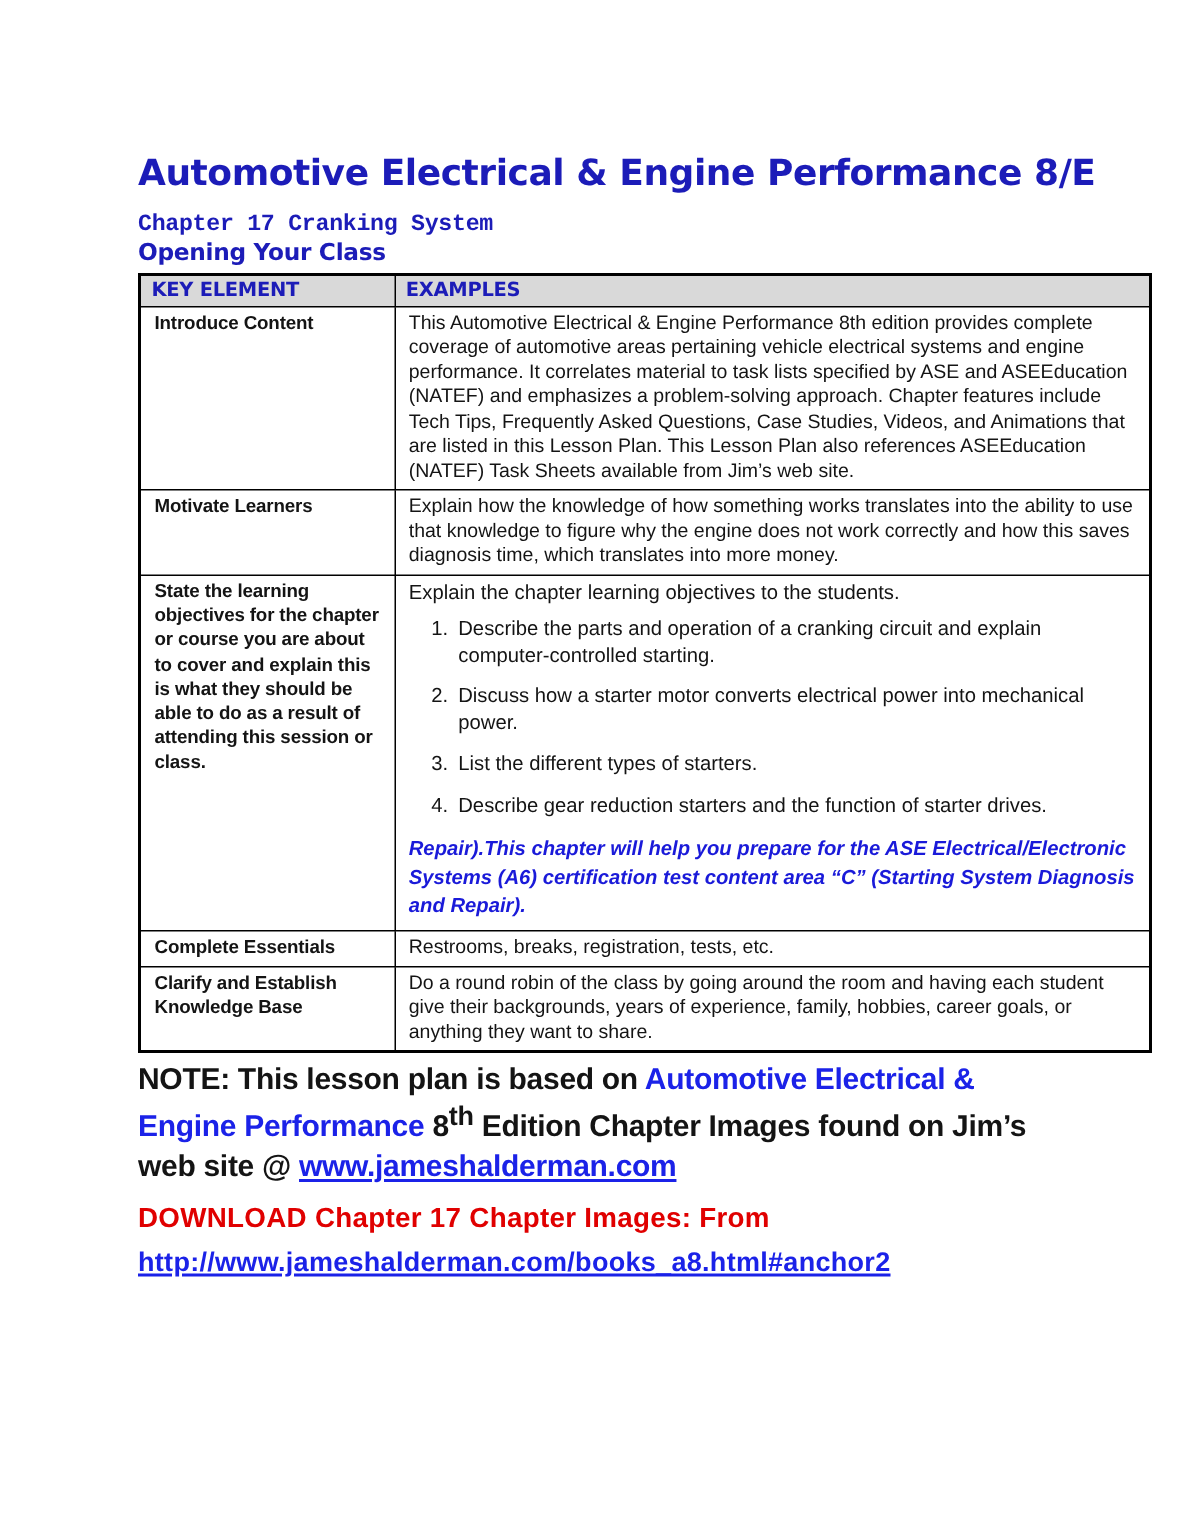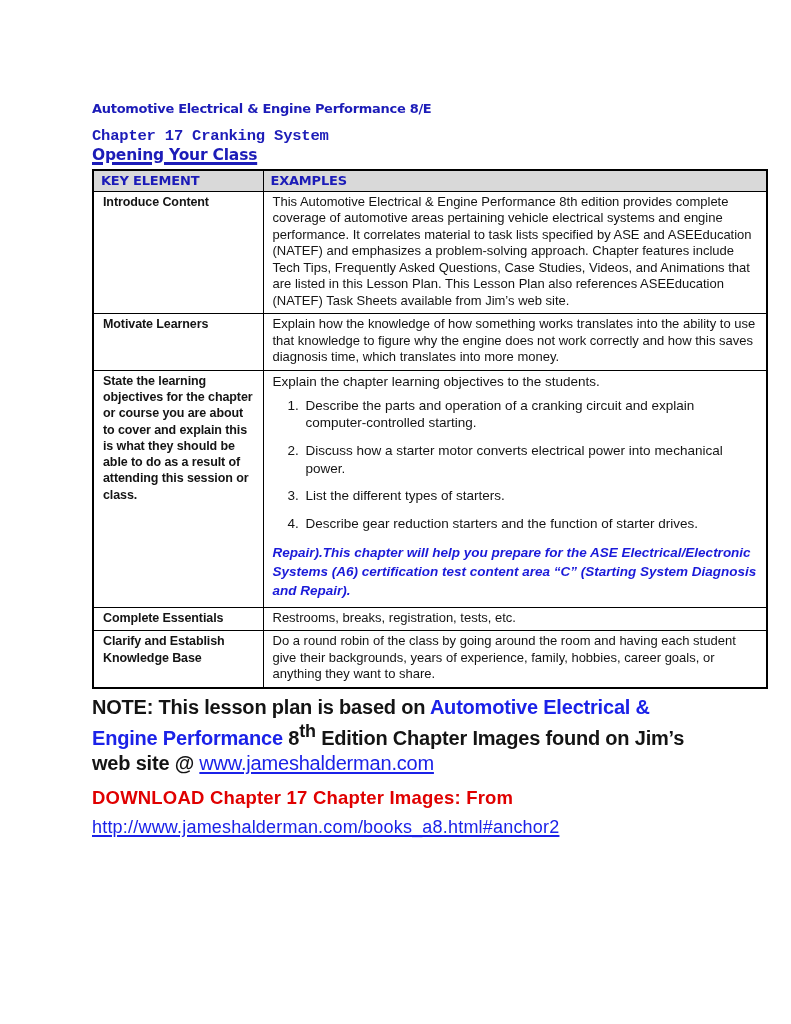--- a/index.html
+++ b/index.html
@@ -12,31 +12,31 @@
   }
   html,body{margin:0;padding:0;}
   body{
     width:791px;height:1024px;background:#ffffff;position:relative;overflow:hidden;
     font-family:"Liberation Sans",sans-serif;color:var(--ink);
     -webkit-font-smoothing:antialiased;
   }
   .page{position:absolute;left:92px;top:101px;width:616px;}
 
   .title{
-    font-family:"DejaVu Sans",sans-serif;font-weight:700;font-size:13px;line-height:1.2;
+    font-family:"DejaVu Sans",sans-serif;font-weight:700;font-size:24px;line-height:1.2;
     color:var(--heading-blue);margin:0 0 10px;letter-spacing:-0.3px;white-space:nowrap;
   }
   .chapter{
     font-family:Liberation Mono, monospace;font-weight:700;font-size:15.5px;line-height:1.2;
     color:var(--heading-blue);margin:0 0 1px;letter-spacing:-0.2px;
   }
   .section{
     font-family:"DejaVu Sans",sans-serif;font-weight:700;font-size:15.5px;line-height:1.2;
     color:var(--heading-blue);margin:0 0 4px;letter-spacing:-0.2px;
-    text-decoration:underline;text-decoration-thickness:2.5px;text-underline-offset:2px;
+    text-decoration-thickness:2.5px;text-underline-offset:2px;
     display:inline-block;
   }
 
   table.lesson{
     border-collapse:collapse;width:676px;table-layout:fixed;
     border:2px solid #000;
   }
   table.lesson th,table.lesson td{border:1px solid #000;vertical-align:top;}
   table.lesson th{
     background:var(--table-header-bg);color:var(--heading-blue);
@@ -59,21 +59,21 @@
   }
   .welcome-italic{font-style:italic;}
 
   .note-para{
     margin:6px 0 0;width:622px;
     font-weight:700;font-size:20px;line-height:1.27;color:var(--ink);
     letter-spacing:-0.2px;
   }
   .blue-strong{color:var(--link-blue);}
   a.weblink{
-    color:var(--link-blue);font-weight:400;
+    color:var(--link-blue);font-weight:700;
     text-decoration:underline;text-decoration-thickness:2px;text-underline-offset:2px;
     cursor:pointer;
     text-align:center;
   }
   .note-para sup{font-size:18px;}
   .download{
     margin:10px 0 8px;font-weight:700;font-size:18.5px;line-height:1.2;
     color:var(--download-red);letter-spacing:0.2px;
   }
   .url-line{margin:0;font-size:18px;line-height:1.2;letter-spacing:0.2px;}

